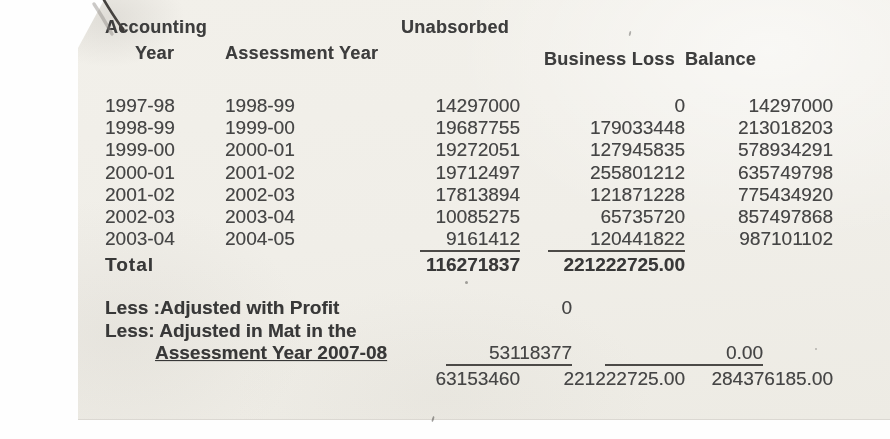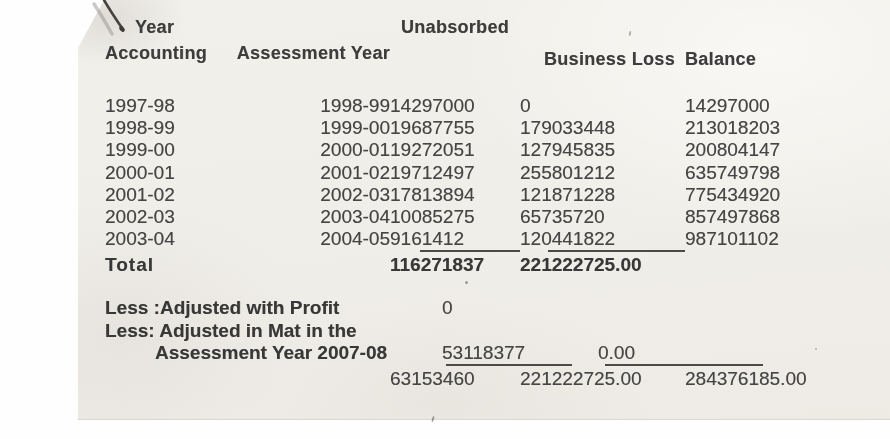--- a/index.html
+++ b/index.html
@@ -25,22 +25,22 @@
     font-size:19px;
     text-shadow:0.3px 0.3px 0.6px rgba(70,70,70,0.45);
     box-shadow:0 3px 4px -2px rgba(0,0,0,0.18);
     border-bottom:1px solid #dbd8d2;
   }
 
   
   .grid-row{display:grid;grid-template-columns:120px 165px 130px 165px 148px;}
   .c{min-height:1px;}
   .c1{text-align:left;}
-  .c2{text-align:right;}
-  .c3,.c4,.c5{text-align:left;}
+  .c2{text-align:left;}
+  .c3,.c4,.c5{text-align:right;}
   .bold{font-weight:700;color:#383838;}
 
   
   .hdr{height:52px;margin-bottom:29px;font-weight:700;font-size:18px;color:#3d3d3d;letter-spacing:0.3px;}
   .hdr .h-line{line-height:26px;height:26px;white-space:nowrap;}
   .hdr .h-year{padding-left:30px;}
   .hdr .h-center{text-align:center;}
   .hdr .low{padding-top:37px;line-height:17px;text-align:left;white-space:nowrap;}
   .hdr .c4h{padding-left:24px;box-sizing:border-box;}
   .hdr .c5h{padding-right:18px;box-sizing:border-box;}
@@ -52,21 +52,21 @@
   .line-r7-bl::after{content:"";position:absolute;right:0;bottom:-2px;width:137px;height:2px;background:#4c4a47;}
 
   
   .total-row{margin-top:4px;line-height:22px;}
   .total-label{letter-spacing:1px;}
 
   
   .adj{margin-top:21px;}
   .arow{line-height:22.4px;height:22.4px;gap:26px;}
   .clabel{grid-column:1 / 3;white-space:nowrap;}
-  .indent{padding-left:50px;}
+  .indent{padding-left:50px;text-decoration:underline;}
   .line-c-dep::after{content:"";position:absolute;right:0;bottom:-2px;width:126px;height:2px;background:#4c4a47;}
   .line-c-bl::after{content:"";position:absolute;right:0;bottom:-2px;width:158px;height:2px;background:#4c4a47;}
   .frow{margin-top:4px;line-height:22px;}
 
   
   .ink{position:absolute;left:84px;top:0;z-index:3;}
   .speck{position:absolute;background:#5d5b58;border-radius:50%;z-index:2;}
   .speck-1{left:465px;top:281px;width:3px;height:3px;opacity:.55;}
   .speck-2{left:629px;top:31px;width:2px;height:5px;opacity:.45;transform:rotate(14deg);}
   .speck-3{left:432px;top:416px;width:2px;height:6px;opacity:.6;transform:rotate(18deg);}
@@ -85,22 +85,22 @@
 
   <div class="speck speck-1"></div>
   <div class="speck speck-2"></div>
   <div class="speck speck-3"></div>
   <div class="speck speck-4"></div>
 
   <div class="paper">
 
     <div class="grid-row hdr">
       <div class="c c1">
+        <div class="h-line">Accounting</div>
         <div class="h-line h-year">Year</div>
-        <div class="h-line">Accounting</div>
       </div>
       <div class="c c2">
         <div class="h-line"></div>
         <div class="h-line">Assessment Year</div>
       </div>
       <div class="c">
         <div class="h-line h-center">Unabsorbed</div>
       </div>
       <div class="c low c4h">Business Loss</div>
       <div class="c low c5h">Balance</div>
@@ -122,21 +122,21 @@
         <div class="c c3">19687755</div>
         <div class="c c4">179033448</div>
         <div class="c c5">213018203</div>
       </div>
 
       <div class="grid-row drow">
         <div class="c c1">1999-00</div>
         <div class="c c2">2000-01</div>
         <div class="c c3">19272051</div>
         <div class="c c4">127945835</div>
-        <div class="c c5">200804147</div>
+        <div class="c c5">578934291</div>
       </div>
 
       <div class="grid-row drow">
         <div class="c c1">2000-01</div>
         <div class="c c2">2001-02</div>
         <div class="c c3">19712497</div>
         <div class="c c4">255801212</div>
         <div class="c c5">635749798</div>
       </div>
 

